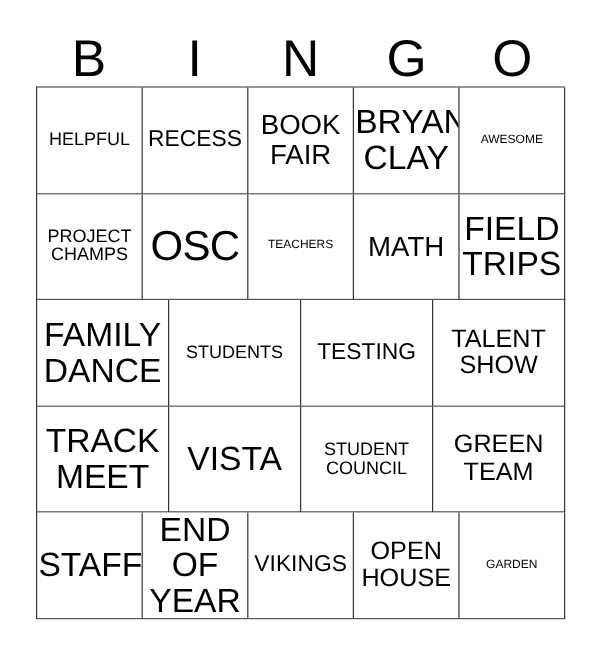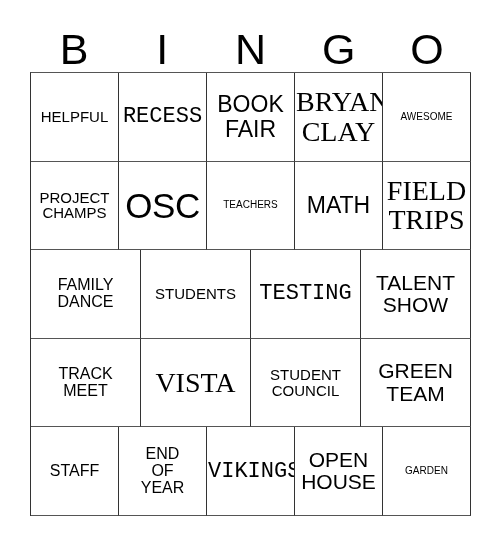--- a/index.html
+++ b/index.html
@@ -79,24 +79,24 @@
     display: block;
     width: 100%;
     line-height: 1.06;
     white-space: pre-line;
     font-weight: 400;
   }
 
   
   .fs-xxl  { font-size: 35px; letter-spacing: -0.5px; }
   .fs-xl   { font-size: 23px; }
-  .fs-lg   { font-size: 28px; font-family: Liberation Serif, serif; }
-  .fs-md   { font-size: 16px; }
+  .fs-lg   { font-size: 28px; }
+  .fs-md   { font-size: 28px; }
   .fs-sm   { font-size: 21px; }
-  .fs-xs   { font-size: 22px; font-family: Liberation Mono, monospace; }
+  .fs-xs   { font-size: 19px; }
   .fs-xxs  { font-size: 15px; }
   .fs-tiny { font-size: 10px; }
 </style>
 </head>
 <body>
 
 <div class="card">
 
   <div class="header-row">
     <div class="header-letter">B</div>

